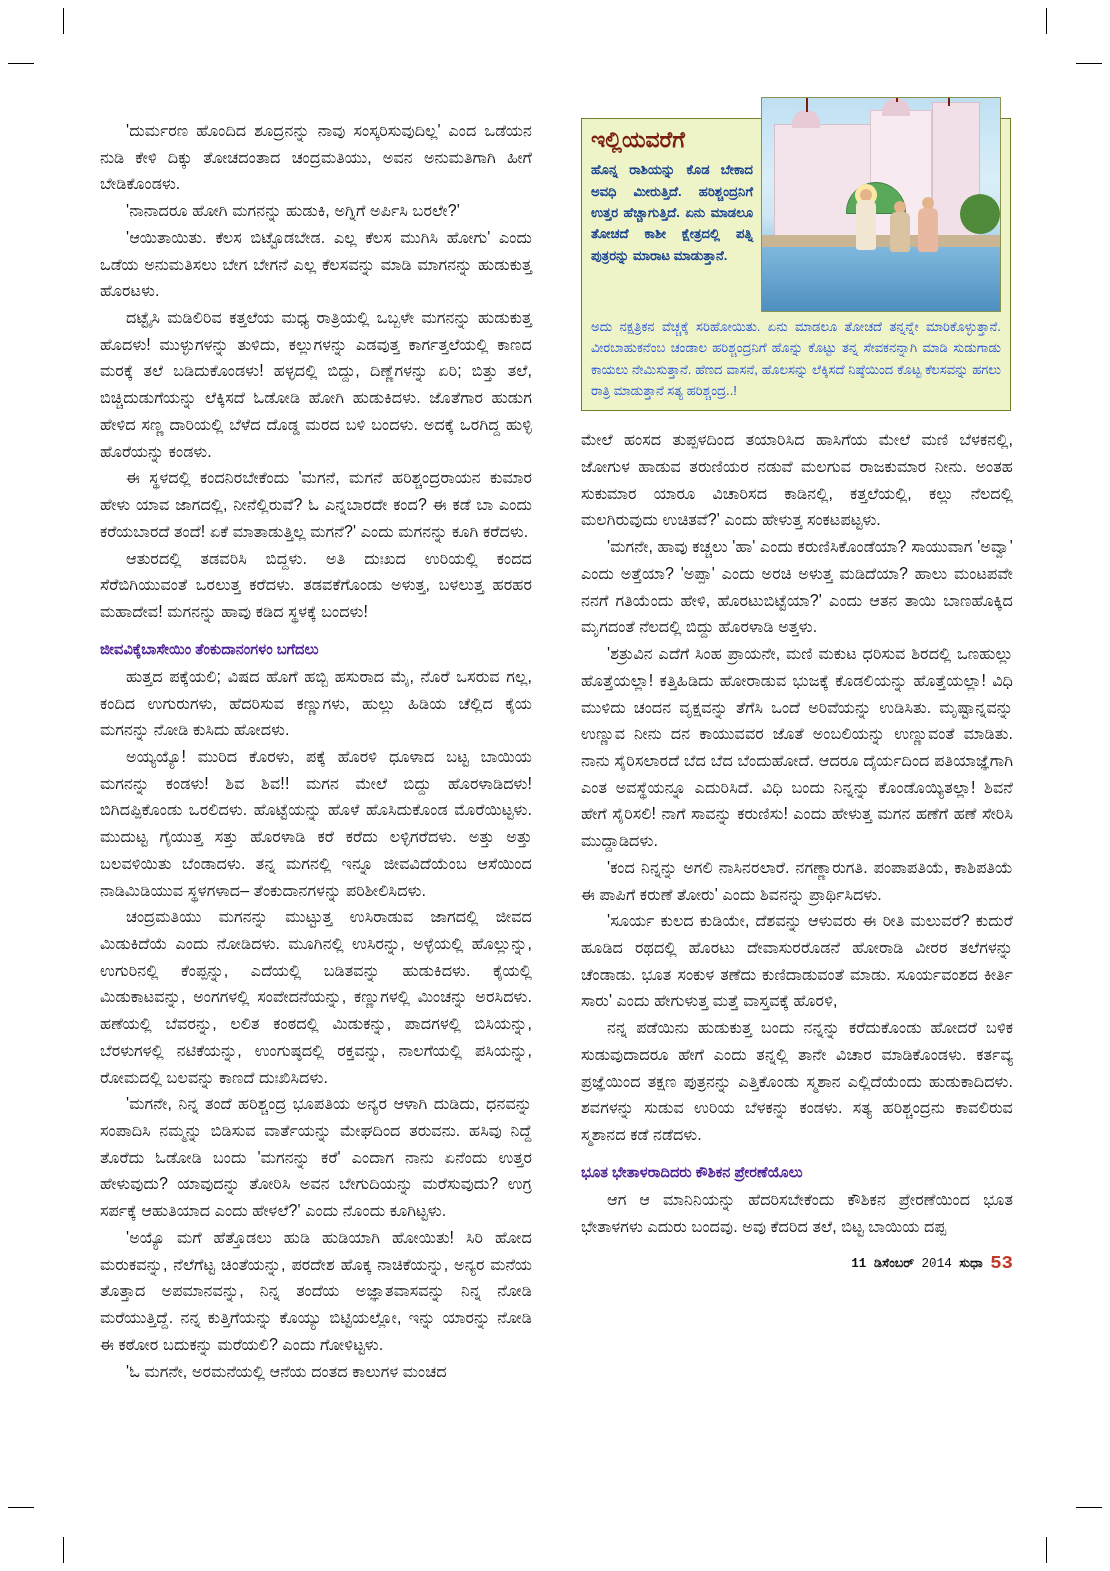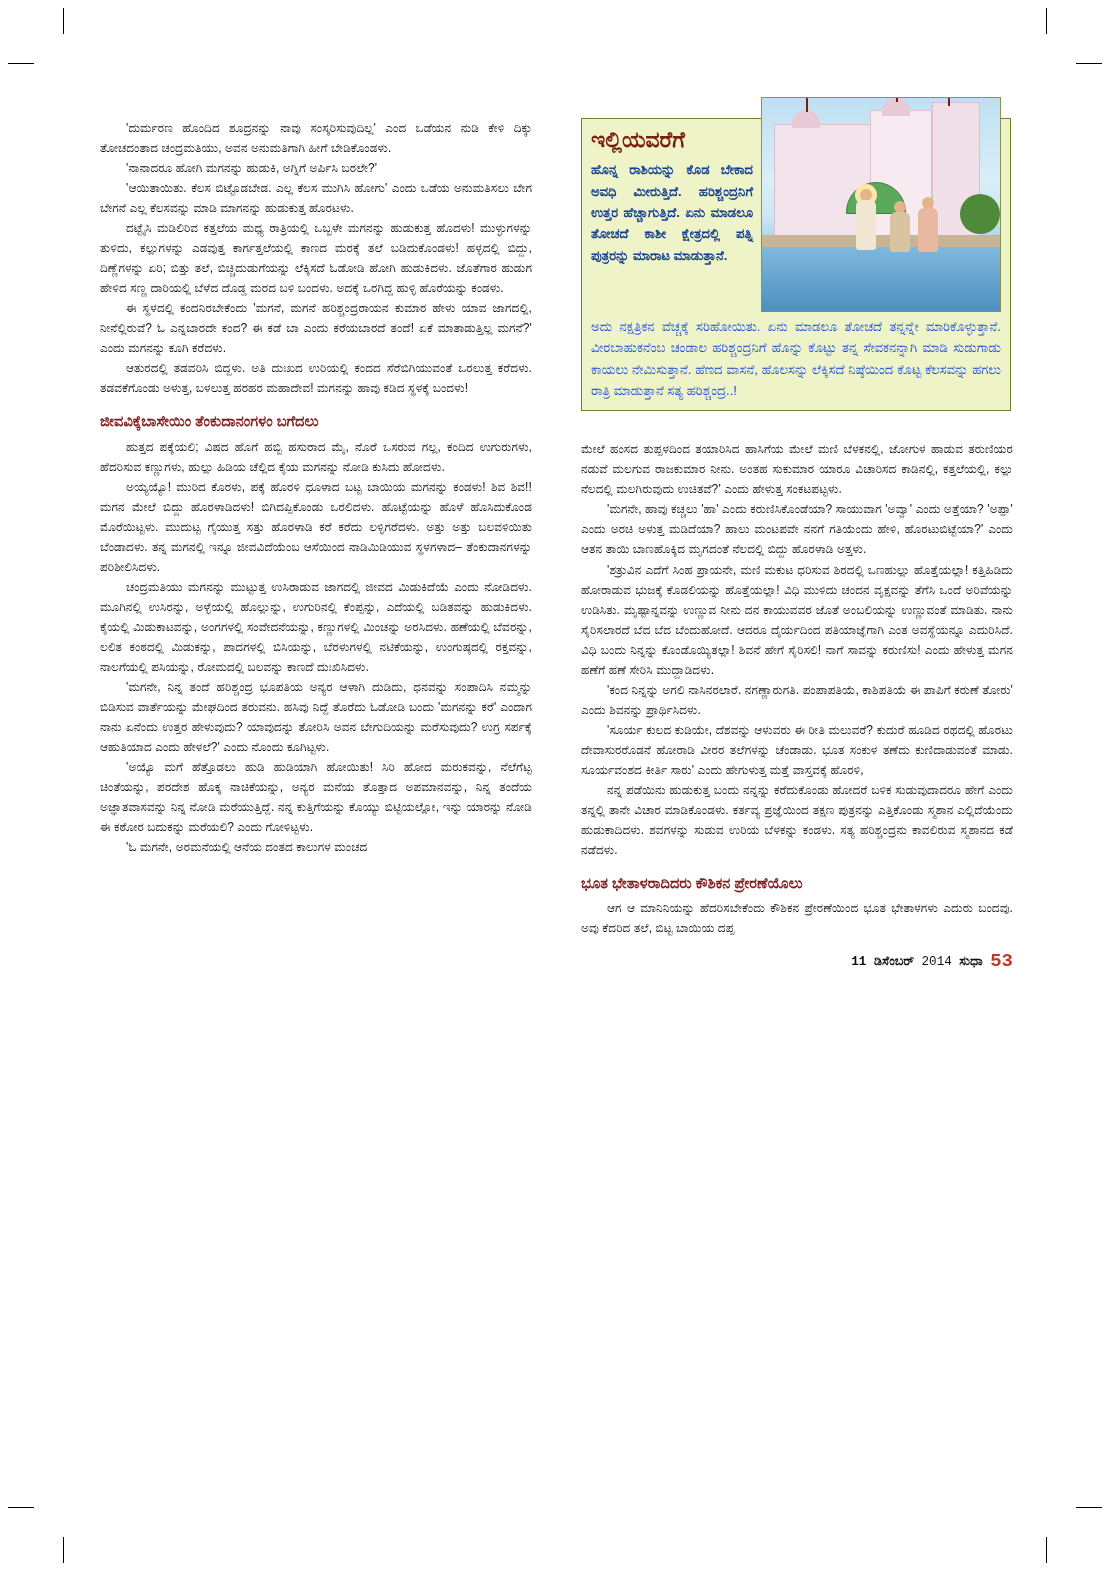--- a/index.html
+++ b/index.html
@@ -34,48 +34,48 @@
     position: absolute;
     top: 0;
     width: 432px;
   }
   .col-left { left: 0; }
   .col-right { left: 481px; }
 
   p {
     margin: 0 0 0 0;
     font-family: "Liberation Sans", sans-serif;
-    font-size: 12px;
+    font-size: 16px;
     line-height: 1.67;
     text-align: justify;
     text-indent: 26px;
     color: #111;
     letter-spacing: 0.1px;
   }
   p.noind { text-indent: 0; margin-top: 16px; }
 
   h2.section {
     margin: 13px 0 4px 0;
     font-size: 14.6px;
     font-weight: bold;
     line-height: 1.45;
-    color: #7f1d1d;
+    color: #4c1d95;
     text-indent: 0;
     text-align: left;
   }
 
   
   .sidebox {
     position: relative;
     width: 430px;
     box-sizing: border-box;
     border: 1px solid #6f7f2a;
     background: #eef3c8;
     padding: 8px 9px 9px 9px;
-    margin-bottom: 28px;
+    margin-bottom: 16px;
   }
   .sidebox-title {
     font-size: 22px;
     font-weight: bold;
     color: #7a1f10;
     line-height: 1.2;
     margin-bottom: 6px;
   }
   .sidebox-img {
     float: right;

